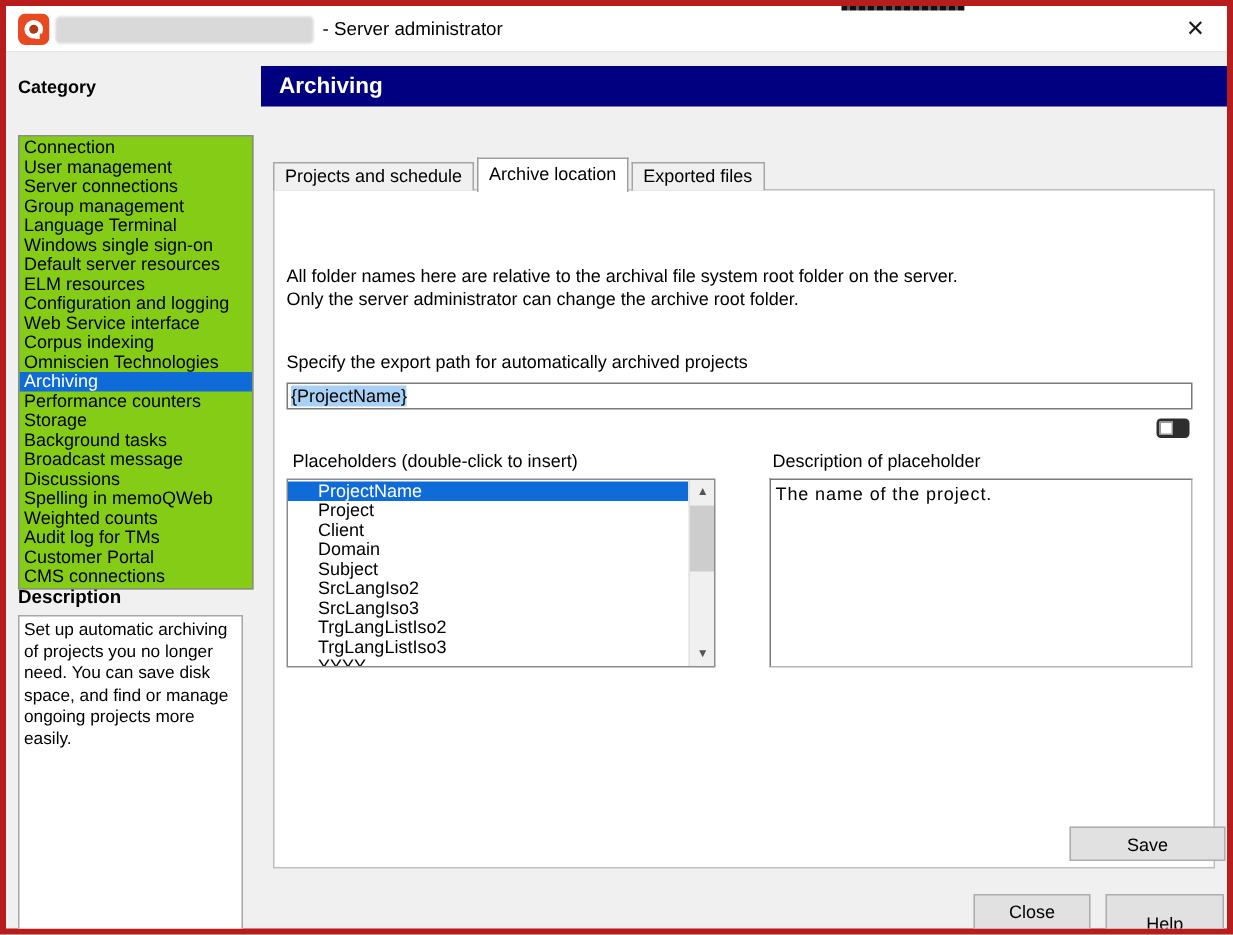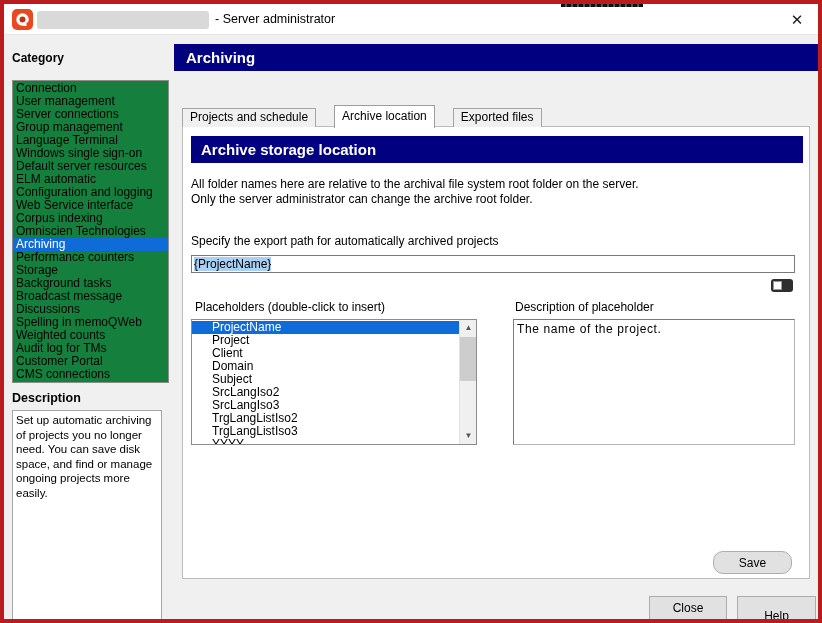--- a/index.html
+++ b/index.html
@@ -9,29 +9,29 @@
   .titlebar{position:absolute;left:0;top:0;width:100%;height:31px;background:#ffffff;border-bottom:1px solid #e6e6e6;}
   .logo{position:absolute;left:8px;top:5px;width:21px;height:21px;}
   .redacted-title{position:absolute;left:33px;top:7px;width:172px;height:18px;background:#d9d9d9;border-radius:3px;filter:blur(0.6px);}
   .title-text{position:absolute;left:211px;top:0;height:31px;line-height:31px;font-size:12.5px;color:#000;}
   .close-btn{position:absolute;right:6px;top:0;width:30px;height:31px;text-align:center;line-height:31px;font-size:15px;color:#1a1a1a;cursor:pointer;}
   
   .wm-top{position:absolute;left:557px;top:0;width:82px;height:3px;background:repeating-linear-gradient(90deg,#111 0 4px,#555 4px 6px);z-index:9;}
   .wm-bottom{position:absolute;left:460px;top:616px;width:362px;height:7px;background:repeating-linear-gradient(90deg,#0d0d0d 0 5px,#4a4a4a 5px 7px,#222 7px 11px);z-index:9;}
   
   .cat-label{position:absolute;left:8px;top:47px;font-size:12px;font-weight:bold;color:#000;}
-  .cat-list{position:absolute;left:8px;top:76px;width:157px;height:303px;background:#15803d;border:1px solid #8c8c8c;overflow:hidden;padding-top:1px;}
+  .cat-list{position:absolute;left:8px;top:86px;width:157px;height:303px;background:#84cc16;border:1px solid #8c8c8c;overflow:hidden;padding-top:1px;}
   .cat-item{font-size:12px;line-height:13px;padding:0 0 0 3px;color:#000;white-space:nowrap;cursor:default;}
   .cat-item.selected{background:#0f6bd7;color:#fff;}
   .desc-label{position:absolute;left:8px;top:387px;font-size:12.5px;font-weight:bold;color:#000;}
   .desc-box{position:absolute;left:8px;top:406px;width:150px;height:246px;background:#fff;border:1px solid #a6a6a6;padding:2px 3px;font-size:11.5px;line-height:14.5px;color:#000;}
   
   .main-header{position:absolute;left:170px;top:40px;width:644px;height:27px;background:#000080;color:#fff;font-size:15px;font-weight:bold;line-height:27px;padding-left:12px;}
   .tabbar{position:absolute;left:178px;top:100px;height:23px;display:flex;align-items:flex-end;z-index:3;}
-  .tab{height:19px;background:#f0f0f0;border:1px solid #a5a5a5;border-bottom:none;font-size:12px;line-height:17px;padding:0 7px;margin-right:18px;color:#000;cursor:pointer;white-space:nowrap;}
+  .tab{height:19px;background:#f0f0f0;border:1px solid #a5a5a5;border-bottom:none;font-size:12px;line-height:17px;padding:0 7px;margin-right:2px;color:#000;cursor:pointer;white-space:nowrap;}
   .tab.selected{height:23px;background:#fff;line-height:21px;border-color:#9d9d9d;margin-bottom:-1px;text-align:center;}
   
   .page{position:absolute;left:178px;top:122px;width:628px;height:453px;background:#fff;border:1px solid #bdbdbd;}
   .section-header{position:absolute;left:8px;top:9px;width:612px;height:27px;background:#000080;color:#fff;font-size:15px;font-weight:bold;line-height:27px;padding-left:10px;}
   .info{position:absolute;left:8px;top:50px;font-size:12px;line-height:15px;color:#000;}
   .exp-label{position:absolute;left:8px;top:107px;font-size:12px;color:#000;}
   .path-input{position:absolute;left:8px;top:128px;width:604px;height:18px;background:#fff;border:1px solid #7a7a7a;font-size:12px;line-height:16px;padding:0 2px;cursor:text;}
   .path-input .sel{background:#a9d1f5;}
   .toggle{position:absolute;left:588px;top:152px;width:22px;height:13px;background:#2e2e2e;border-radius:3px;}
   .toggle .knob{position:absolute;left:2px;top:2px;width:9px;height:9px;background:#fff;border:1px solid #999;font-size:7px;line-height:8px;text-align:center;color:#444;}
@@ -42,21 +42,21 @@
   .ph-item{font-size:12px;line-height:13px;padding-left:20px;color:#000;white-space:nowrap;cursor:default;}
   .ph-item.selected{background:#0f6bd7;color:#fff;}
   .sb{position:absolute;right:0;top:0;width:17px;bottom:0;background:#f0f0f0;border-left:1px solid #e2e2e2;}
   .sb-up,.sb-down{position:absolute;left:0;width:17px;height:16px;text-align:center;font-size:8px;color:#555;line-height:16px;cursor:pointer;}
   .sb-up{top:0;}
   .sb-down{bottom:0;}
   .sb-thumb{position:absolute;left:0;top:17px;width:17px;height:44px;background:#cdcdcd;cursor:pointer;}
   .phd-box{position:absolute;left:330px;top:192px;width:282px;height:126px;background:#fff;border:1px solid #7a7a7a;border-right-color:#b5b5b5;border-bottom-color:#b5b5b5;padding:2px 3px;font-size:12px;line-height:15px;letter-spacing:0.6px;color:#000;}
   
   .btn{position:absolute;background:#e1e1e1;border:1px solid #adadad;font-size:12px;color:#000;cursor:pointer;}
-  .btn.save{left:530px;top:424px;width:79px;height:23px;border-radius:10px;}
+  .btn.save{left:530px;top:424px;width:104px;height:23px;}
   .btn.close-b{left:645px;top:592px;width:78px;height:24px;}
   .btn.help-b{left:733px;top:592px;width:79px;height:40px;}
 </style>
 </head>
 <body>
 
 <div class="window">
 
   <div class="titlebar">
     <svg class="logo" viewBox="0 0 21 21">
@@ -77,21 +77,21 @@
   <div class="cat-label">Category</div>
   <div class="cat-list">
 
   <div class="cat-item">Connection</div>
       <div class="cat-item">User management</div>
       <div class="cat-item">Server connections</div>
       <div class="cat-item">Group management</div>
       <div class="cat-item">Language Terminal</div>
       <div class="cat-item">Windows single sign-on</div>
       <div class="cat-item">Default server resources</div>
-      <div class="cat-item">ELM automatic</div>
+      <div class="cat-item">ELM resources</div>
       <div class="cat-item">Configuration and logging</div>
       <div class="cat-item">Web Service interface</div>
       <div class="cat-item">Corpus indexing</div>
       <div class="cat-item">Omniscien Technologies</div>
       <div class="cat-item selected">Archiving</div>
       <div class="cat-item">Performance counters</div>
       <div class="cat-item">Storage</div>
       <div class="cat-item">Background tasks</div>
       <div class="cat-item">Broadcast message</div>
       <div class="cat-item">Discussions</div>
@@ -107,21 +107,20 @@
   <div class="main-header">Archiving</div>
 
   <div class="tabbar">
 
   <div class="tab">Projects and schedule</div>
       <div class="tab selected">Archive location</div>
       <div class="tab">Exported files</div>
     </div>
 
   <div class="page">
-    <div class="section-header">Archive storage location</div>
 
     <div class="info">
       <div>All folder names here are relative to the archival file system root folder on the server.</div>
       <div>Only the server administrator can change the archive root folder.</div>
     </div>
 
     <div class="exp-label">Specify the export path for automatically archived projects</div>
     <div class="path-input">
       <span class="sel">{ProjectName}</span>
     </div>

